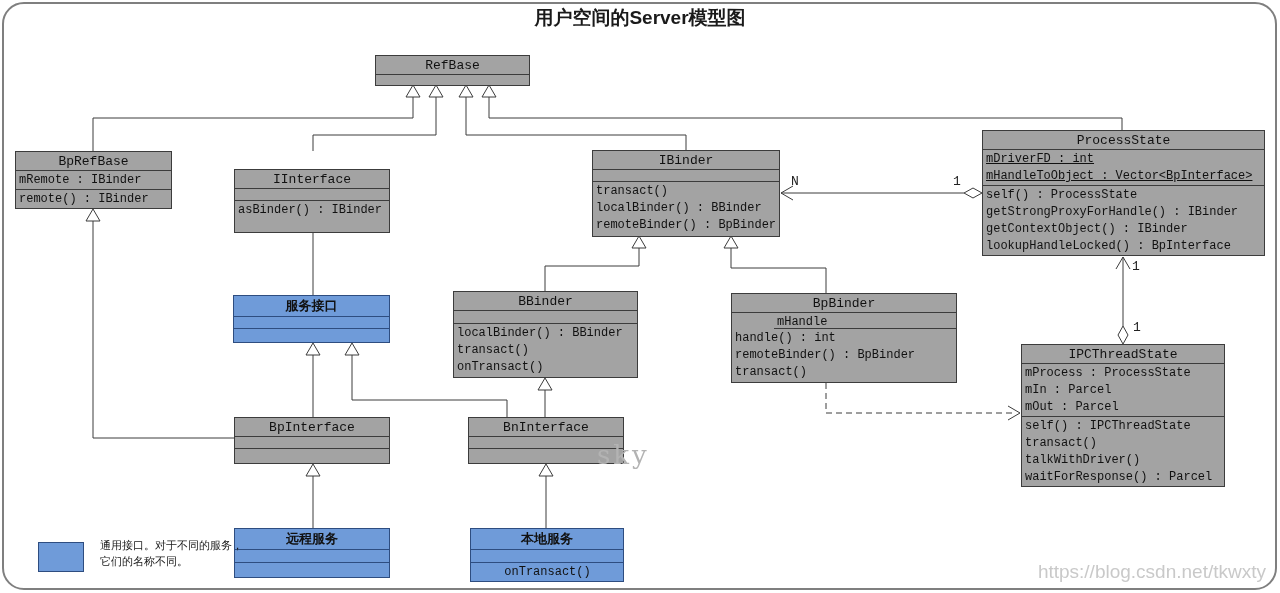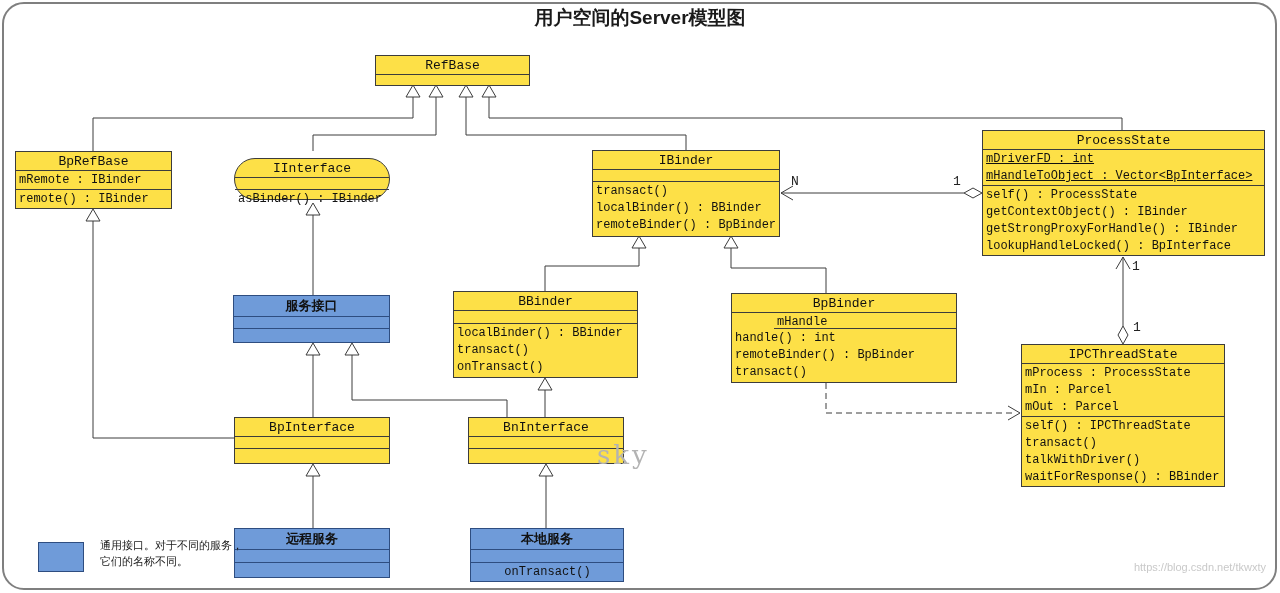--- a/index.html
+++ b/index.html
@@ -11,21 +11,21 @@
     position:absolute; left:2px; top:2px; right:3px; bottom:3px;
     border:2px solid #7f7f7f; border-radius:22px; pointer-events:none;
   }
   #diagram-title {
     position:absolute; left:0; top:5px; width:100%; text-align:center;
     font-size:19px; font-weight:bold; color:#1a1a1a;
     font-family:"Liberation Sans","DejaVu Sans",sans-serif;
   }
   svg.wires { position:absolute; left:0; top:0; }
   .cls {
-    position:absolute; box-sizing:border-box; background:#fde047;
+    position:absolute; box-sizing:border-box; background:#a3a3a3;
     border:1px solid #3c3c3c; font:12px "Liberation Mono","DejaVu Sans Mono",monospace;
     color:#111;
   }
   .cls .t {
     box-sizing:border-box; display:flex; align-items:center; justify-content:center;
     font-size:13px; border-bottom:1px solid #3c3c3c; overflow:hidden;
   }
   .cls .c {
     box-sizing:border-box; border-bottom:1px solid #3c3c3c;
     padding:1px 2px 0 3px; line-height:17px; overflow:hidden; white-space:nowrap;
@@ -44,21 +44,21 @@
     background:#6f9bd9; border:1px solid #2e4d80; box-sizing:border-box;
   }
   #legend-text {
     position:absolute; left:100px; top:537px; font-size:11px; line-height:16px; color:#1a1a1a;
   }
   #wm-sky {
     position:absolute; left:597px; top:440px; font:26px "DejaVu Serif","Liberation Serif",serif;
     color:#b3b3b3; letter-spacing:3px;
   }
   #wm-url {
-    position:absolute; right:14px; top:561px; font-size:11px; color:#c9c9c9;
+    position:absolute; right:14px; top:561px; font-size:19px; color:#c9c9c9;
   }
 </style>
 </head>
 <body>
 
 <div id="stage">
 
   <div id="frame"></div>
 
   <div id="diagram-title">用户空间的Server模型图</div>
@@ -150,21 +150,21 @@
   <div class="cls" style="left:15px; top:151px; width:157px; height:58px;">
     <div class="t" style="height:19px;">BpRefBase</div>
     <div class="c" style="height:19px;">
       <div>mRemote : IBinder</div>
     </div>
     <div class="c last" style="height:18px;">
       <div>remote() : IBinder</div>
     </div>
   </div>
 
-  <div class="cls" style="left:234px; top:158px; width:156px; height:42px;border-radius:21px;">
+  <div class="cls" style="left:234px; top:169px; width:156px; height:64px;">
     <div class="t" style="height:19px;">IInterface</div>
     <div class="c" style="height:12px;"></div>
     <div class="c last" style="height:19px;">
       <div>asBinder() : IBinder</div>
     </div>
   </div>
 
   <div class="cls" style="left:592px; top:150px; width:188px; height:87px;">
     <div class="t" style="height:19px;">IBinder</div>
     <div class="c" style="height:12px;"></div>
@@ -176,22 +176,22 @@
   </div>
 
   <div class="cls" style="left:982px; top:130px; width:283px; height:126px;">
     <div class="t" style="height:19px;">ProcessState</div>
     <div class="c" style="height:36px;text-decoration:underline;">
       <div>mDriverFD : int</div>
       <div>mHandleToObject : Vector&lt;BpInterface&gt;</div>
     </div>
     <div class="c last" style="height:69px;">
       <div>self() : ProcessState</div>
+      <div>getStrongProxyForHandle() : IBinder</div>
       <div>getContextObject() : IBinder</div>
-      <div>getStrongProxyForHandle() : IBinder</div>
       <div>lookupHandleLocked() : BpInterface</div>
     </div>
   </div>
 
   <div class="cls blue" style="left:233px; top:295px; width:157px; height:48px;">
     <div class="t" style="height:21px;">服务接口</div>
     <div class="c" style="height:12px;"></div>
     <div class="c last" style="height:13px;"></div>
   </div>
 
@@ -221,21 +221,21 @@
     <div class="t" style="height:19px;">IPCThreadState</div>
     <div class="c" style="height:53px;">
       <div>mProcess : ProcessState</div>
       <div>mIn : Parcel</div>
       <div>mOut : Parcel</div>
     </div>
     <div class="c last" style="height:69px;">
       <div>self() : IPCThreadState</div>
       <div>transact()</div>
       <div>talkWithDriver()</div>
-      <div>waitForResponse() : BBinder</div>
+      <div>waitForResponse() : Parcel</div>
     </div>
   </div>
 
   <div class="cls" style="left:234px; top:417px; width:156px; height:47px;">
     <div class="t" style="height:19px;">BpInterface</div>
     <div class="c" style="height:12px;"></div>
     <div class="c last" style="height:14px;"></div>
   </div>
 
   <div class="cls" style="left:468px; top:417px; width:156px; height:47px;">

